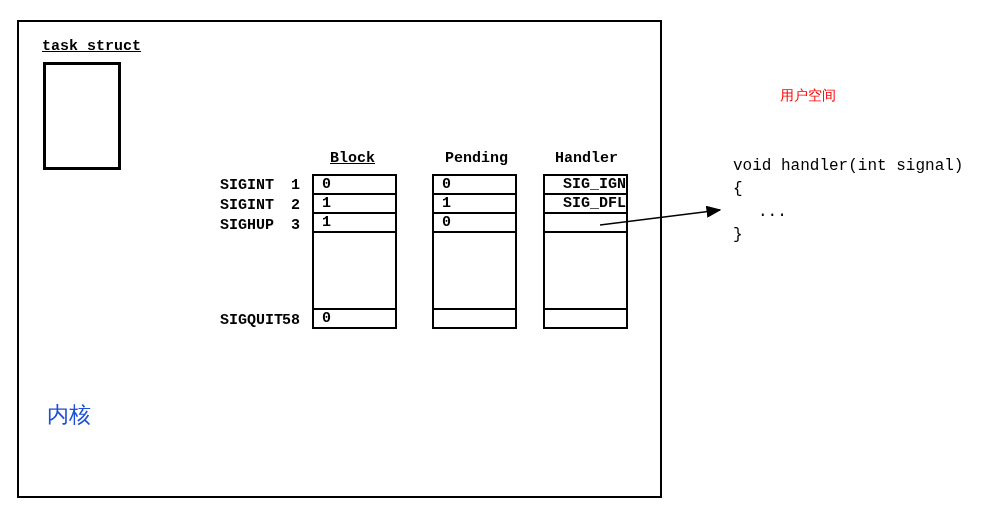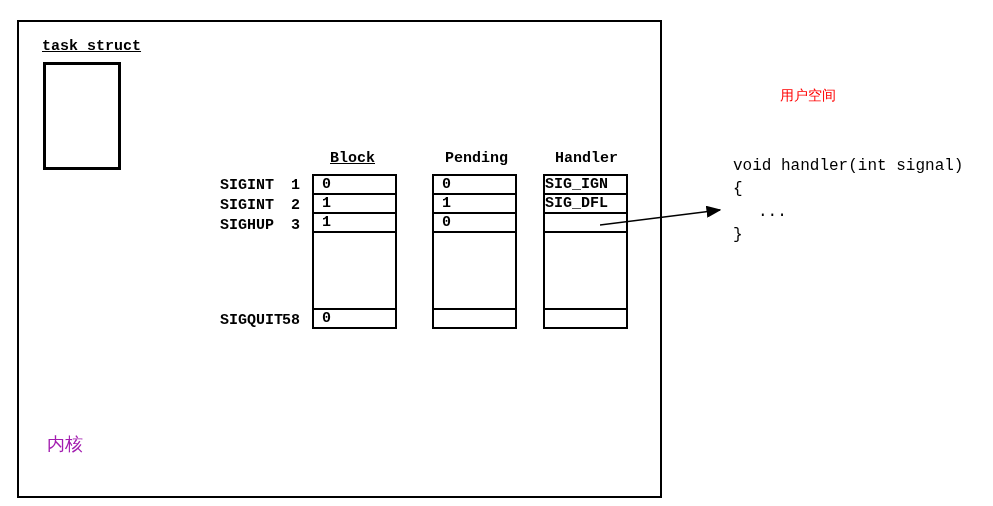--- a/index.html
+++ b/index.html
@@ -65,37 +65,37 @@
   .cell {
     position: absolute;
     left: 0; right: 0;
     border-bottom: 2px solid #000;
     text-align: left;
     padding-left: 8px;
     line-height: 17px;
     height: 19px;
     font-weight: bold;
   }
-  .cell.hcenter { text-align: left; padding-left: 0; }
+  .cell.hcenter { text-align: right; padding-left: 0; }
   .cell.r1 { top: 0; }
   .cell.r2 { top: 19px; }
   .cell.r3 { top: 38px; }
   .cell.rlast {
     bottom: 0;
     top: auto;
     border-bottom: none;
     border-top: 2px solid #000;
   }
 
   .kernel-label {
     position: absolute;
     left: 47px;
-    top: 432px;
-    color: #a21caf;
-    font-size: 18px;
+    top: 400px;
+    color: #1d4ed8;
+    font-size: 22px;
   }
   .userspace-label {
     position: absolute;
     left: 780px;
     top: 87px;
     color: #ff0000;
     font-size: 14px;
   }
   .code-line {
     position: absolute;

